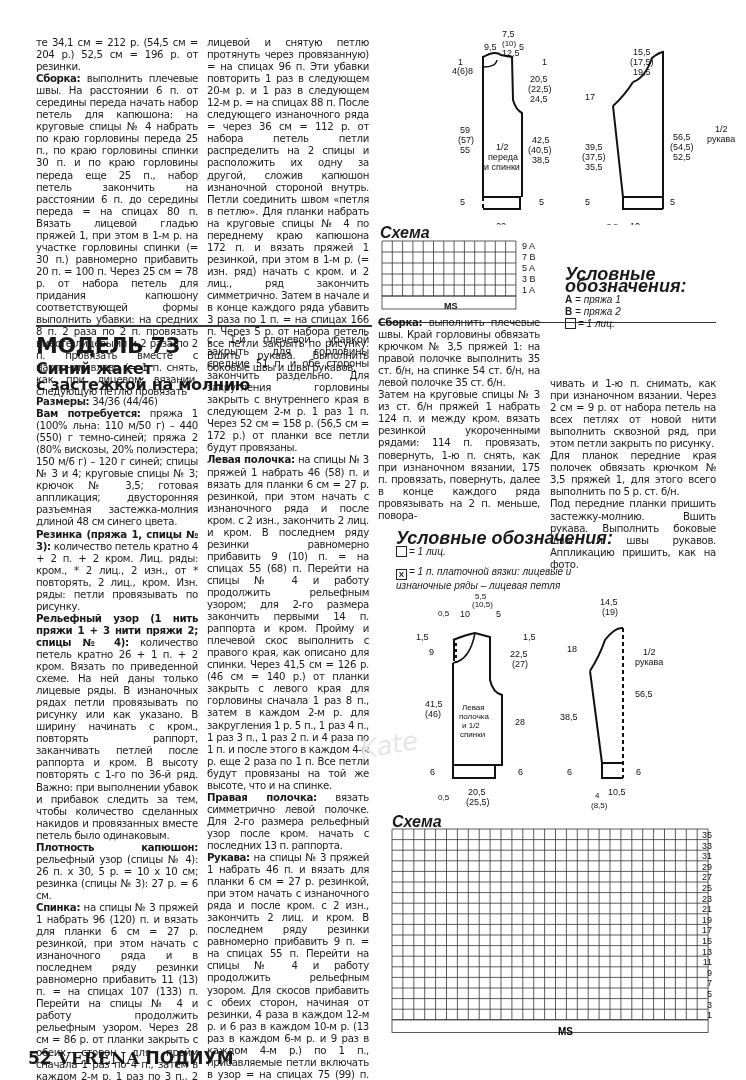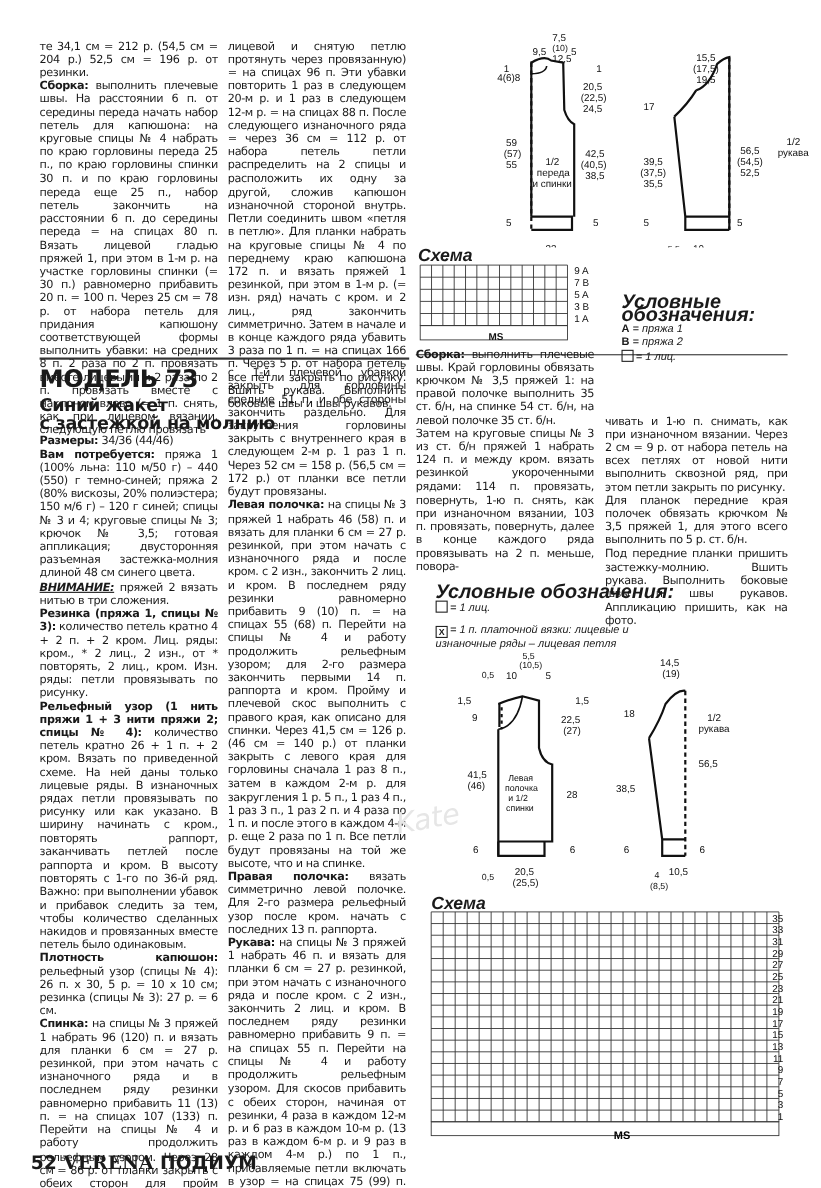--- a/index.html
+++ b/index.html
@@ -36,35 +36,34 @@
 
 <div class="h-model">МОДЕЛЬ 73</div>
 <div class="h-sub">
   <div>Синий жакет</div>
   <div>с застежкой на молнию</div>
 </div>
 
 <div class="col" style="left:36px;top:396px;width:162px;" id="c1m">
     <p><span class="b">Размеры:</span> 34/36 (44/46)</p>
     <p><span class="b">Вам потребуется:</span> пряжа 1 (100% льна: 110 м/50 г) – 440 (550) г темно-синей; пряжа 2 (80% вискозы, 20% полиэстера; 150 м/6 г) – 120 г синей; спицы № 3 и 4; круговые спицы № 3; крючок № 3,5; готовая аппликация; двусторонняя разъемная застежка-молния длиной 48 см синего цвета.</p>
-    <p><span class="u">ВНИМАНИЕ:</span> пряжей 2 вязать нитью в три сложения.</p>
     <p><span class="b">Резинка (пряжа 1, спицы № 3):</span> количество петель кратно 4 + 2 п. + 2 кром. Лиц. ряды: кром., * 2 лиц., 2 изн., от * повторять, 2 лиц., кром. Изн. ряды: петли провязывать по рисунку.</p>
     <p><span class="b">Рельефный узор (1 нить пряжи 1 + 3 нити пряжи 2; спицы № 4):</span> количество петель кратно 26 + 1 п. + 2 кром. Вязать по приведенной схеме. На ней даны только лицевые ряды. В изнаночных рядах петли провязывать по рисунку или как указано. В ширину начинать с кром., повторять раппорт, заканчивать петлей после раппорта и кром. В высоту повторять с 1-го по 36-й ряд. Важно: при выполнении убавок и прибавок следить за тем, чтобы количество сделанных накидов и провязанных вместе петель было одинаковым.</p>
     <p><span class="b">Плотность капюшон:</span> рельефный узор (спицы № 4): 26 п. x 30, 5 р. = 10 x 10 см; резинка (спицы № 3): 27 р. = 6 см.</p>
     <p><span class="b">Спинка:</span> на спицы № 3 пряжей 1 набрать 96 (120) п. и вязать для планки 6 см = 27 р. резинкой, при этом начать с изнаночного ряда и в последнем ряду резинки равномерно прибавить 11 (13) п. = на спицах 107 (133) п. Перейти на спицы № 4 и работу продолжить рельефным узором. Через 28 см = 86 р. от планки закрыть с обеих сторон для пройм сначала 1 раз по 4 п., затем в каждом 2-м р. 1 раз по 3 п., 2 раза по 2 п., и еще 2 раза по 1 п. = на спицах 81 (107) п. Через 50.5 см = 154 р. (55 см = 168 р.) от планки закрыть с обеих сторон для плечевых скосов сначала 1 раз по 4 (9) п., затем в каждом 2-м р. еще 2 раза по 5 (9) п. Одновременно</p>
   </div>
 <div class="col" style="left:207px;top:334px;width:162px;" id="c2m">
     <p>с 1-й плечевой убавкой закрыть для горловины средние 51 п. и обе стороны закончить раздельно. Для закругления горловины закрыть с внутреннего края в следующем 2-м р. 1 раз 1 п. Через 52 см = 158 р. (56,5 см = 172 р.) от планки все петли будут провязаны.</p>
     <p><span class="b">Левая полочка:</span> на спицы № 3 пряжей 1 набрать 46 (58) п. и вязать для планки 6 см = 27 р. резинкой, при этом начать с изнаночного ряда и после кром. с 2 изн., закончить 2 лиц. и кром. В последнем ряду резинки равномерно прибавить 9 (10) п. = на спицах 55 (68) п. Перейти на спицы № 4 и работу продолжить рельефным узором; для 2-го размера закончить первыми 14 п. раппорта и кром. Пройму и плечевой скос выполнить с правого края, как описано для спинки. Через 41,5 см = 126 р. (46 см = 140 р.) от планки закрыть с левого края для горловины сначала 1 раз 8 п., затем в каждом 2-м р. для закругления 1 р. 5 п., 1 раз 4 п., 1 раз 3 п., 1 раз 2 п. и 4 раза по 1 п. и после этого в каждом 4-м р. еще 2 раза по 1 п. Все петли будут провязаны на той же высоте, что и на спинке.</p>
     <p><span class="b">Правая полочка:</span> вязать симметрично левой полочке. Для 2-го размера рельефный узор после кром. начать с последних 13 п. раппорта.</p>
     <p><span class="b">Рукава:</span> на спицы № 3 пряжей 1 набрать 46 п. и вязать для планки 6 см = 27 р. резинкой, при этом начать с изнаночного ряда и после кром. с 2 изн., закончить 2 лиц. и кром. В последнем ряду резинки равномерно прибавить 9 п. = на спицах 55 п. Перейти на спицы № 4 и работу продолжить рельефным узором. Для скосов прибавить с обеих сторон, начиная от резинки, 4 раза в каждом 12-м р. и 6 раз в каждом 10-м р. (13 раз в каждом 6-м р. и 9 раз в каждом 4-м р.) по 1 п., прибавляемые петли включать в узор = на спицах 75 (99) п. Через 38,5 см = 118 р. от планки закрыть с обеих сторон для оката сначала 1 раз по 3 п., затем 6 раз в каждом 2-м р. по 1 п., 6 раз в каждом 4-м р. по 1 п. и снова в каждом 2-м р. 5 раз по 1 п. и 3 раза по 2 п. Оставшиеся 23 (47) п. закрыть через 56,5 см = 172 р. от планки.</p>
   </div>
 <div class="col" style="left:378px;top:317px;width:162px;" id="c3m">
     <p><span class="b">Сборка:</span> выполнить плечевые швы. Край горловины обвязать крючком № 3,5 пряжей 1: на правой полочке выполнить 35 ст. б/н, на спинке 54 ст. б/н, на левой полочке 35 ст. б/н.</p>
-    <p>Затем на круговые спицы № 3 из ст. б/н пряжей 1 набрать 124 п. и между кром. вязать резинкой укороченными рядами: 114 п. провязать, повернуть, 1-ю п. снять, как при изнаночном вязании, 103 п. провязать, повернуть, далее в конце каждого ряда провязывать на 2 п. меньше, повора-</p>
+    <p>Затем на круговые спицы № 3 из ст. б/н пряжей 1 набрать 124 п. и между кром. вязать резинкой укороченными рядами: 114 п. провязать, повернуть, 1-ю п. снять, как при изнаночном вязании, 175 п. провязать, повернуть, далее в конце каждого ряда провязывать на 2 п. меньше, повора-</p>
   </div>
 <div class="col" style="left:550px;top:334px;width:166px;margin-top:44px;" id="c4m">
     <p>чивать и 1-ю п. снимать, как при изнаночном вязании. Через 2 см = 9 р. от набора петель на всех петлях от новой нити выполнить сквозной ряд, при этом петли закрыть по рисунку.</p>
     <p>Для планок передние края полочек обвязать крючком № 3,5 пряжей 1, для этого всего выполнить по 5 р. ст. б/н.</p>
     <p>Под передние планки пришить застежку-молнию. Вшить рукава. Выполнить боковые швы и швы рукавов. Аппликацию пришить, как на фото.</p>
   </div>
 
 <svg style="position:absolute;left:380px;top:10px;" width="366" height="215" viewBox="0 0 366 215" font-size="9">
   <g stroke="#111" fill="none" stroke-width="2">
     <path d="M103,46 L103,187 M103,187 L140,187 L140,199 L103,199"></path>

